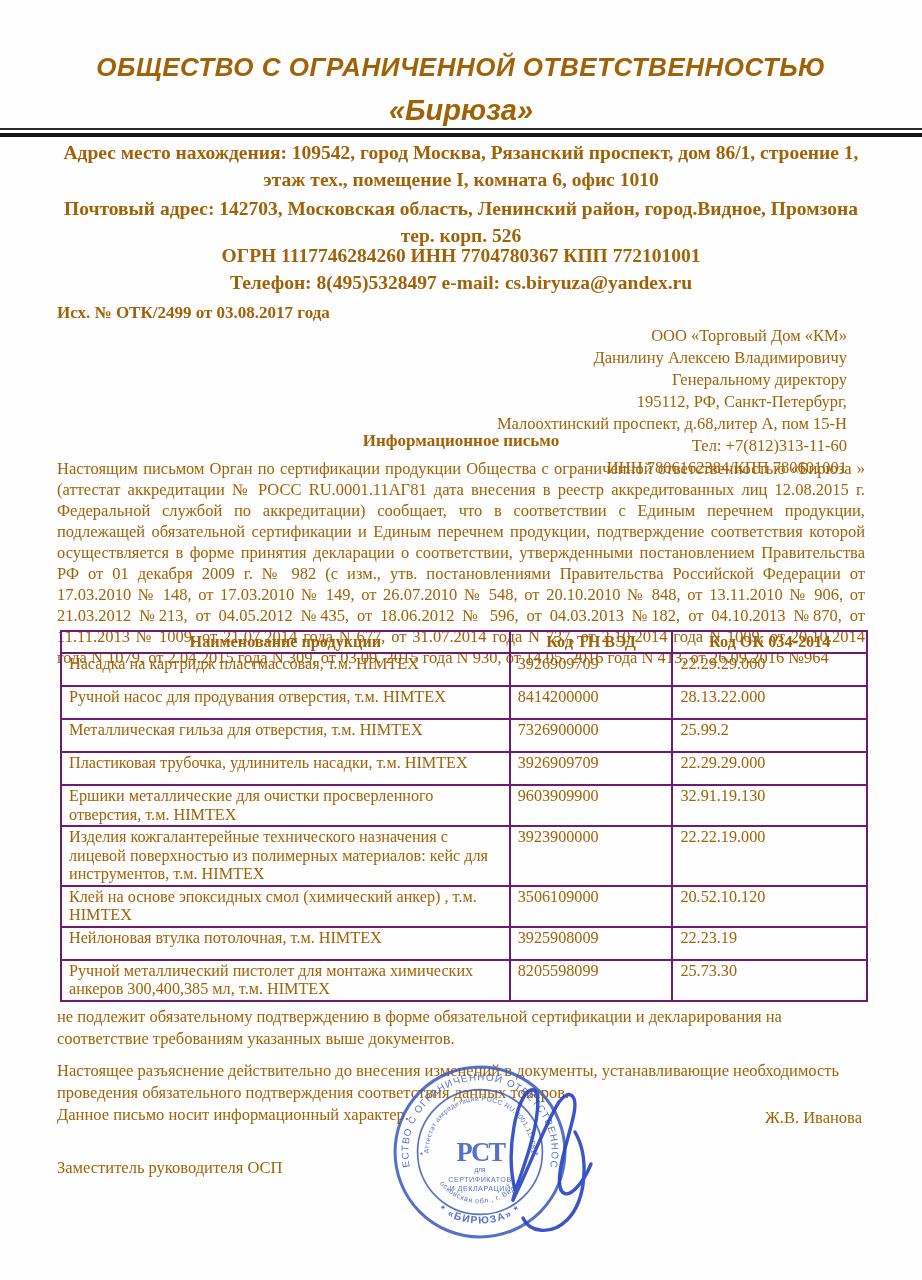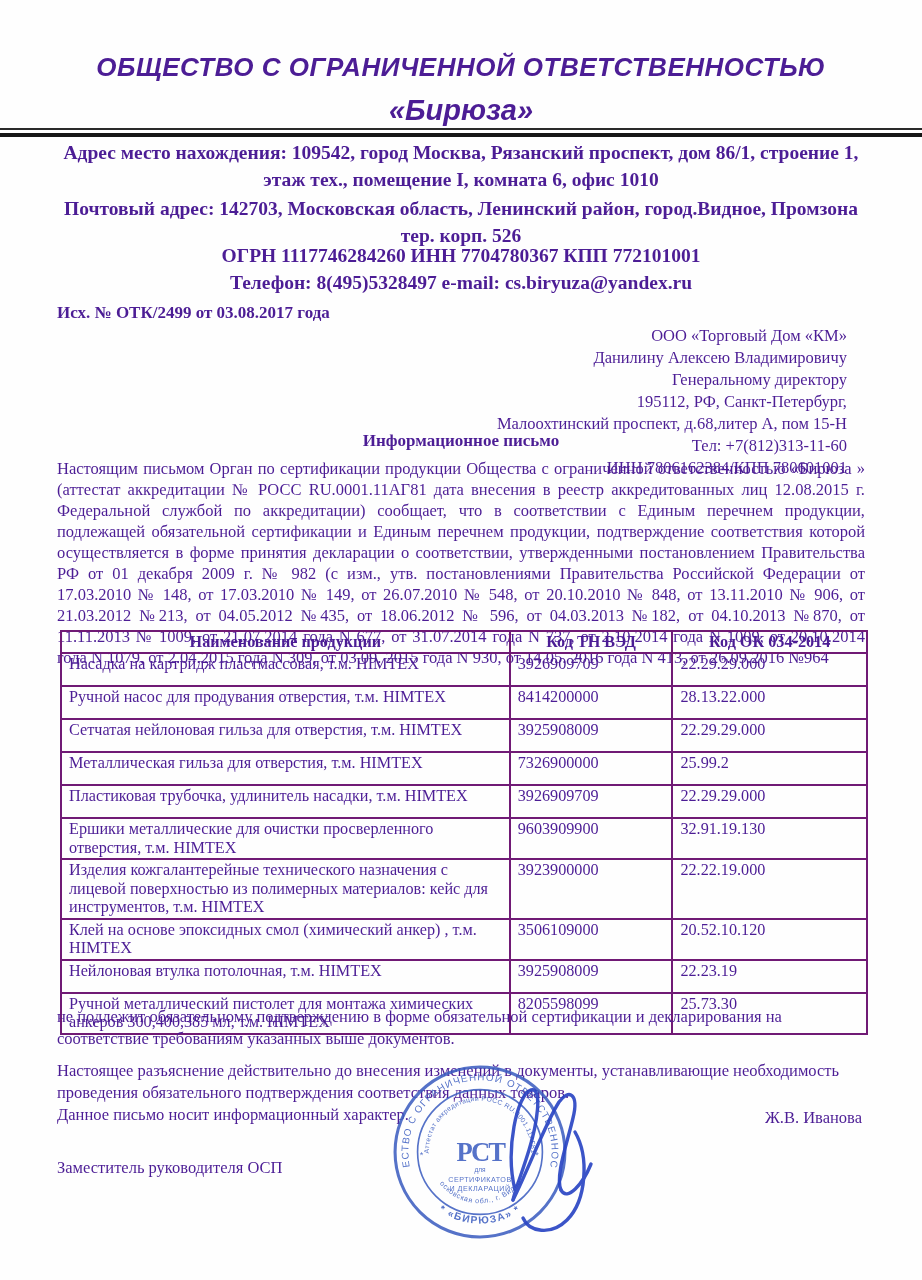--- a/index.html
+++ b/index.html
@@ -1,20 +1,20 @@
 <!DOCTYPE html>
 <html lang="ru"><head>
 <meta charset="utf-8">
 <style>
   html,body{margin:0;padding:0;background:#e8e8e8;}
   .page{
     position:relative;
     width:922px;height:1280px;
     background:#fefefe;
-    color:#4c1d95;
+    color:#a16207;
     font-family:"Liberation Serif", serif;
     overflow:hidden;
     margin:0 auto;
   }
   
   .org-type{
     position:absolute;top:52px;left:0;right:0;
     text-align:center;
     font-family:"Liberation Sans", sans-serif;
     font-weight:bold;font-style:italic;
@@ -183,25 +183,20 @@
           <td class="c-code">3926909709</td>
           <td class="c-code">22.29.29.000</td>
         </tr>
 
         <tr>
           <td class="c-name">Ручной насос для продувания отверстия, т.м. HIMTEX</td>
           <td class="c-code">8414200000</td>
           <td class="c-code">28.13.22.000</td>
         </tr>
 
-        <tr>
-          <td class="c-name">Сетчатая нейлоновая гильза для отверстия, т.м. HIMTEX</td>
-          <td class="c-code">3925908009</td>
-          <td class="c-code">22.29.29.000</td>
-        </tr>
 
         <tr>
           <td class="c-name">Металлическая гильза для отверстия, т.м. HIMTEX</td>
           <td class="c-code">7326900000</td>
           <td class="c-code">25.99.2</td>
         </tr>
 
         <tr>
           <td class="c-name">Пластиковая трубочка, удлинитель насадки, т.м. HIMTEX</td>
           <td class="c-code">3926909709</td>

